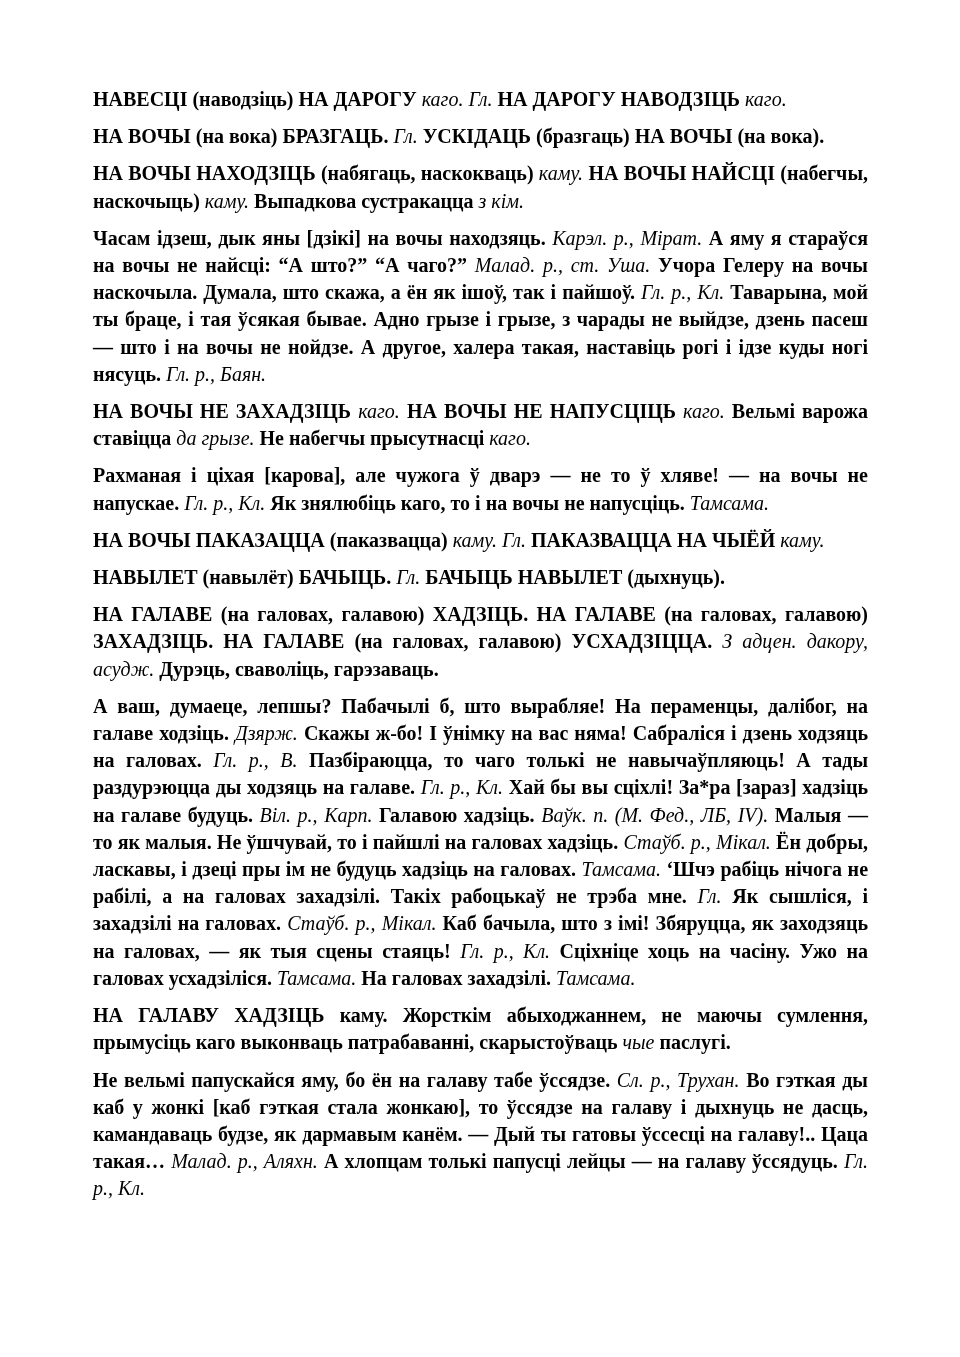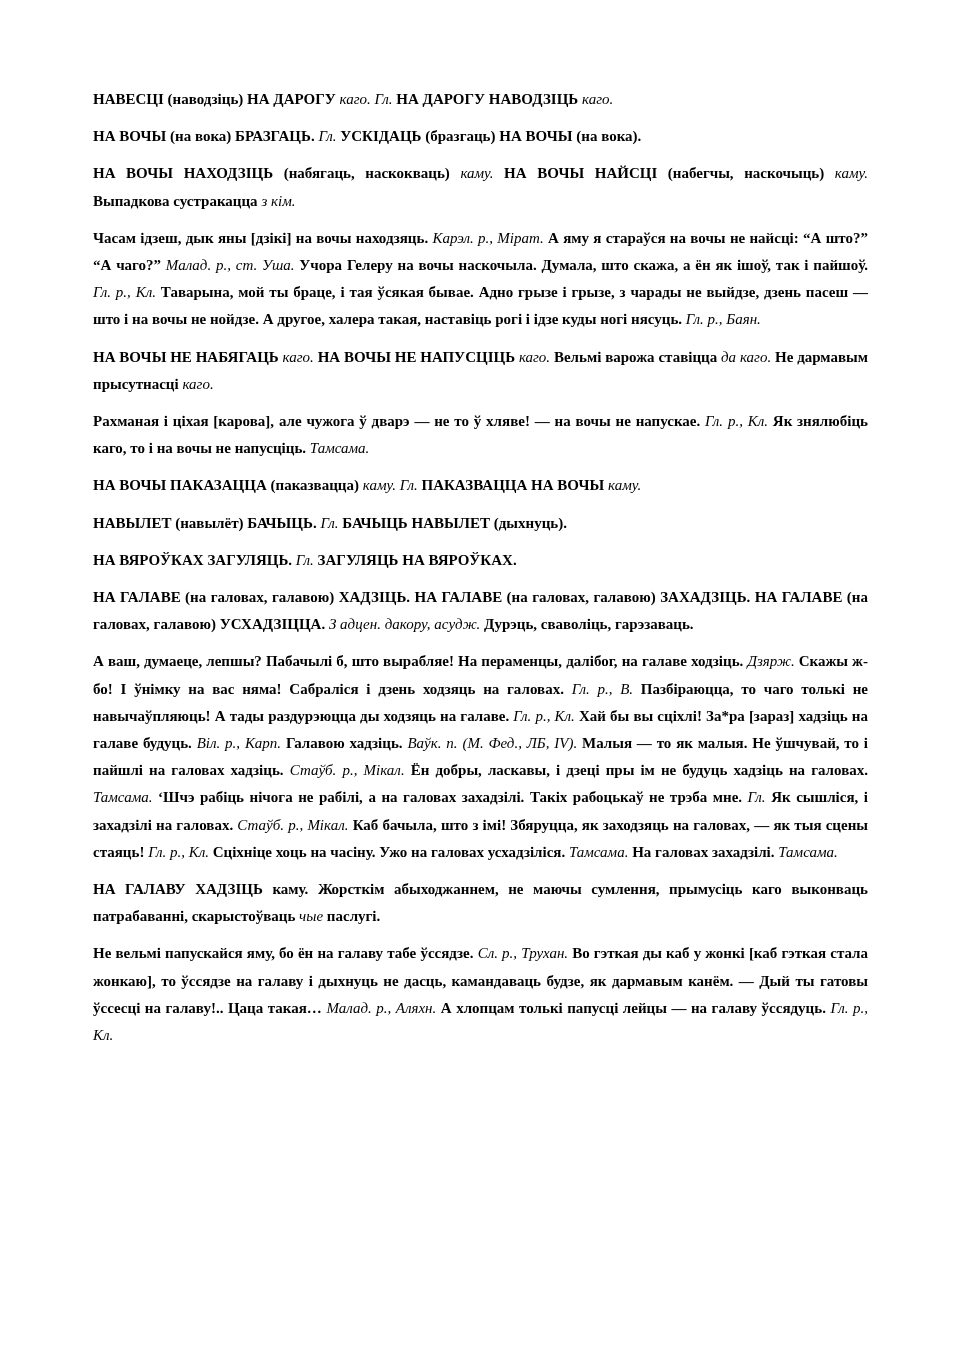--- a/index.html
+++ b/index.html
@@ -13,21 +13,21 @@
     overflow: hidden;
   }
   .page {
     box-sizing: border-box;
     width: 960px;
     height: 985px;
     padding: 86px 92px 40px 93px;
     background: #ffffff;
     color: #000000;
     font-family: "Liberation Serif", "DejaVu Serif", serif;
-    font-size: 15px;
+    font-size: 20px;
     line-height: 27.2px;
     text-align: justify;
   }
   .para {
     margin: 0 0 10px 0;
   }
   .para:last-child {
     margin-bottom: 17px;
   }
   .para b { font-weight: 700; font-style: normal; }
@@ -35,22 +35,21 @@
   .para span { font-weight: 700; font-style: normal; }
 </style>
 </head>
 <body>
 
 <div class="page" style="background: rgb(255, 255, 255); color: rgb(0, 0, 0);">
   <p class="para"><b>НАВЕСЦІ (наводзіць) НА ДАРОГУ </b><i>каго. Гл. </i><b>НА ДАРОГУ НАВОДЗІЦЬ </b><i>каго.</i></p>
   <p class="para"><b>НА ВОЧЫ (на вока) БРАЗГАЦЬ. </b><i>Гл. </i><b>УСКІДАЦЬ (бразгаць) НА ВОЧЫ (на вока).</b></p>
   <p class="para"><b>НА ВОЧЫ НАХОДЗІЦЬ (набягаць, наскокваць) </b><i>каму. </i><b>НА ВОЧЫ НАЙСЦІ (набегчы, наскочыць) </b><i>каму. </i><span>Выпадкова сустракацца </span><i>з кім.</i></p>
   <p class="para"><span>Часам ідзеш, дык яны [дзікі] на вочы находзяць. </span><i>Карэл. р., Мірат. </i><span>А яму я стараўся на вочы не найсці: “А што?” “А чаго?” </span><i>Малад. р., ст. Уша. </i><span>Учора Гелеру на вочы наскочыла. Думала, што скажа, а ён як ішоў, так і пайшоў. </span><i>Гл. р., Кл. </i><span>Таварына, мой ты браце, і тая ўсякая бывае. Адно грызе і грызе, з чарады не выйдзе, дзень пасеш — што і на вочы не нойдзе. А другое, халера такая, наставіць рогі і ідзе куды ногі нясуць. </span><i>Гл. р., Баян.</i></p>
-  <p class="para"><b>НА ВОЧЫ НЕ НАБЯГАЦЬ </b><i>каго. </i><b>НА ВОЧЫ НЕ НАПУСЦІЦЬ </b><i>каго. </i><span>Вельмі варожа ставіцца </span><i>да каго. </i><span>Не дармавым прысутнасці </span><i>каго.</i></p>
+  <p class="para"><b>НА ВОЧЫ НЕ ЗАХАДЗІЦЬ </b><i>каго. </i><b>НА ВОЧЫ НЕ НАПУСЦІЦЬ </b><i>каго. </i><span>Вельмі варожа ставіцца </span><i>да грызе. </i><span>Не набегчы прысутнасці </span><i>каго.</i></p>
   <p class="para"><span>Рахманая і ціхая [карова], але чужога ў дварэ — не то ў хляве! — на вочы не напускае. </span><i>Гл. р., Кл. </i><span>Як знялюбіць каго, то і на вочы не напусціць. </span><i>Тамсама.</i></p>
-  <p class="para"><b>НА ВОЧЫ ПАКАЗАЦЦА (паказвацца) </b><i>каму. Гл. </i><b>ПАКАЗВАЦЦА НА ВОЧЫ </b><i>каму.</i></p>
+  <p class="para"><b>НА ВОЧЫ ПАКАЗАЦЦА (паказвацца) </b><i>каму. Гл. </i><b>ПАКАЗВАЦЦА НА ЧЫЁЙ </b><i>каму.</i></p>
   <p class="para"><b>НАВЫЛЕТ (навылёт) БАЧЫЦЬ. </b><i>Гл. </i><b>БАЧЫЦЬ НАВЫЛЕТ (дыхнуць).</b></p>
-  <p class="para"><b>НА ВЯРОЎКАХ ЗАГУЛЯЦЬ. </b><i>Гл. </i><b>ЗАГУЛЯЦЬ НА ВЯРОЎКАХ.</b></p>
   <p class="para"><b>НА ГАЛАВЕ (на галовах, галавою) ХАДЗІЦЬ. НА ГАЛАВЕ (на галовах, галавою) ЗАХАДЗІЦЬ. НА ГАЛАВЕ (на галовах, галавою) УСХАДЗІЦЦА. </b><i>З адцен. дакору, асудж. </i><span>Дурэць, сваволіць, гарэзаваць.</span></p>
   <p class="para"><span>А ваш, думаеце, лепшы? Пабачылі б, што вырабляе! На пераменцы, далібог, на галаве ходзіць. </span><i>Дзярж. </i><span>Скажы ж-бо! І ўнімку на вас няма! Сабраліся і дзень ходзяць на галовах. </span><i>Гл. р., В. </i><span>Пазбіраюцца, то чаго толькі не навычаўпляюць! А тады раздурэюцца ды ходзяць на галаве. </span><i>Гл. р., Кл. </i><span>Хай бы вы сціхлі! За*ра [зараз] хадзіць на галаве будуць. </span><i>Віл. р., Карп. </i><span>Галавою хадзіць. </span><i>Ваўк. п. (М. Фед., ЛБ, IV). </i><span>Малыя — то як малыя. Не ўшчувай, то і пайшлі на галовах хадзіць. </span><i>Стаўб. р., Мікал. </i><span>Ён добры, ласкавы, і дзеці пры ім не будуць хадзіць на галовах. </span><i>Тамсама. </i><span>‘Шчэ рабіць нічога не рабілі, а на галовах захадзілі. Такіх рабоцькаў не трэба мне. </span><i>Гл. </i><span>Як сышліся, і захадзілі на галовах. </span><i>Стаўб. р., Мікал. </i><span>Каб бачыла, што з імі! Збяруцца, як заходзяць на галовах, — як тыя сцены стаяць! </span><i>Гл. р., Кл. </i><span>Сціхніце хоць на часіну. Ужо на галовах усхадзіліся. </span><i>Тамсама. </i><span>На галовах захадзілі. </span><i>Тамсама.</i></p>
   <p class="para"><b>НА ГАЛАВУ ХАДЗІЦЬ </b><span>каму. Жорсткім абыходжаннем, не маючы сумлення, прымусіць каго выконваць патрабаванні, скарыстоўваць </span><i>чые </i><span>паслугі.</span></p>
   <p class="para"><span>Не вельмі папускайся яму, бо ён на галаву табе ўссядзе. </span><i>Сл. р., Трухан. </i><span>Во гэткая ды каб у жонкі [каб гэткая стала жонкаю], то ўссядзе на галаву і дыхнуць не дасць, камандаваць будзе, як дармавым канём. — Дый ты гатовы ўссесці на галаву!.. Цаца такая… </span><i>Малад. р., Аляхн. </i><span>А хлопцам толькі папусці лейцы — на галаву ўссядуць. </span><i>Гл. р., Кл.</i></p>
 </div>
 
 </body></html>

